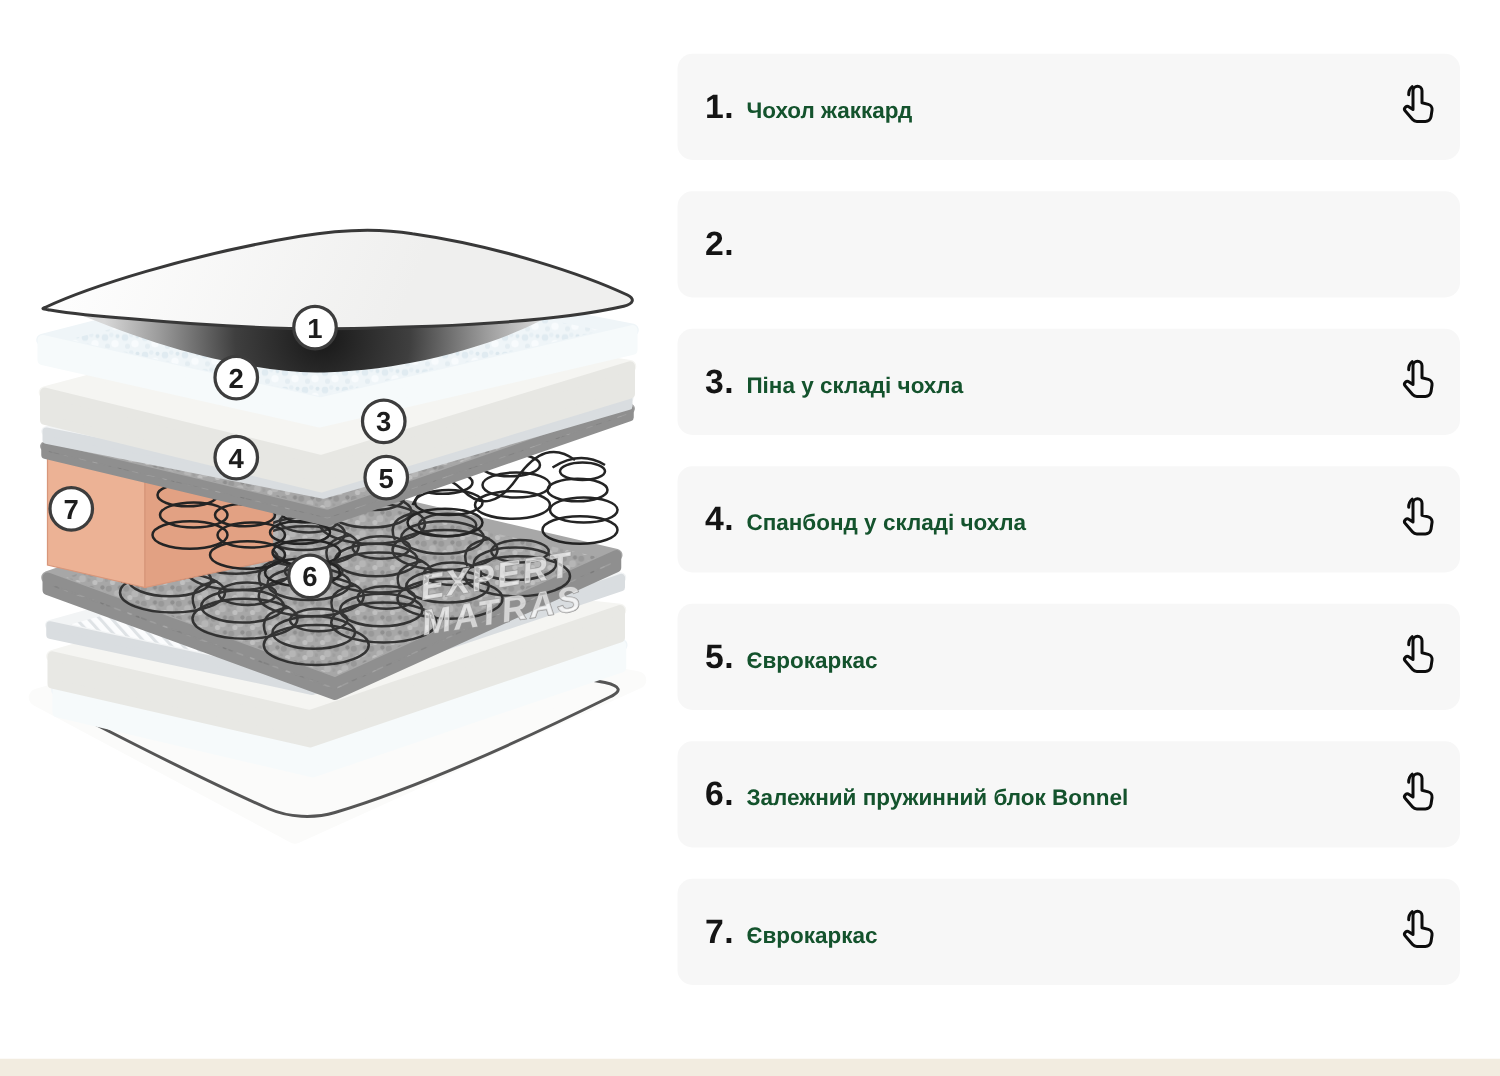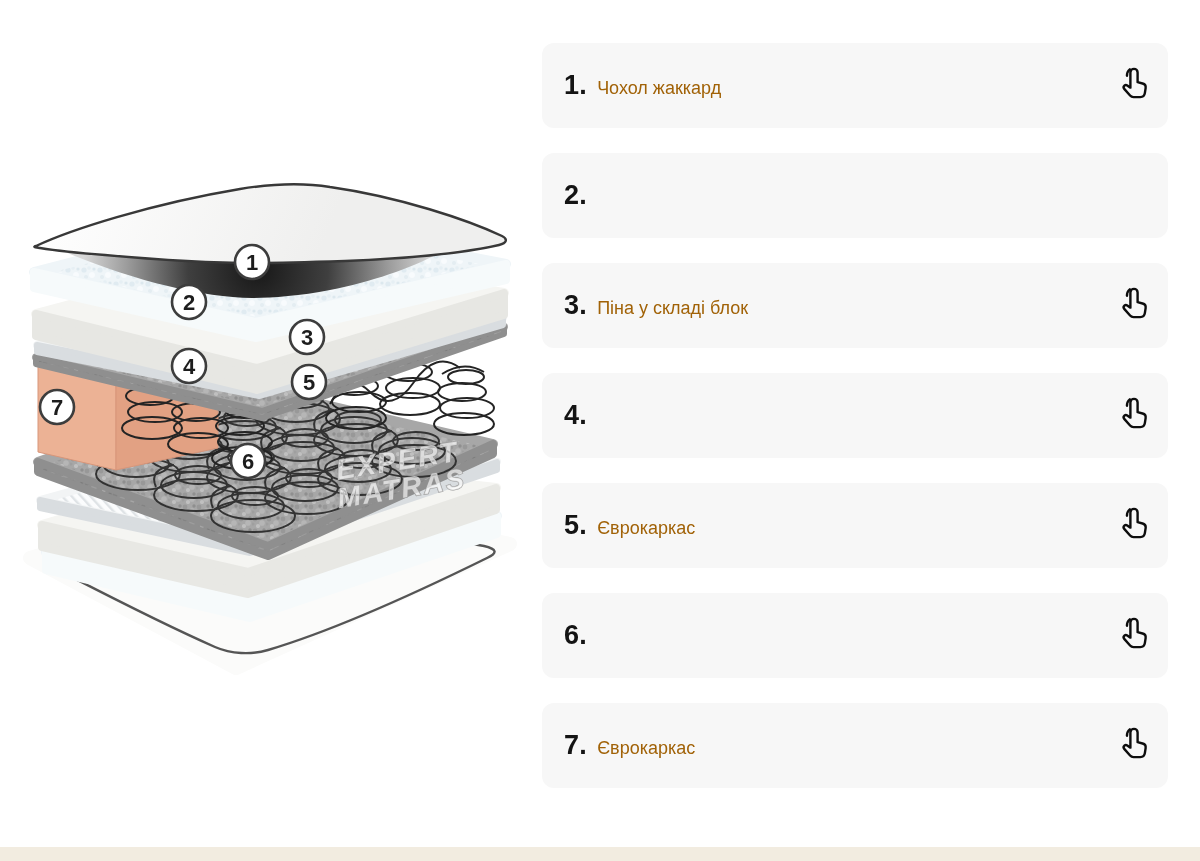--- a/index.html
+++ b/index.html
@@ -4,21 +4,21 @@
 <style>
   html,body{margin:0;padding:0;background:#fff;font-family:"Liberation Sans",sans-serif;}
   .stage{position:relative;width:1200px;height:861px;background:#fff;overflow:hidden;}
   .diagram-wrap{position:absolute;left:0;top:0;width:540px;height:700px;}
   .panel{position:absolute;left:542px;top:43px;width:626px;}
   .row{height:85px;border-radius:12px;background:#f7f7f7;display:flex;align-items:center;
        padding:0 16px 0 22px;box-sizing:border-box;margin-bottom:25px;cursor:pointer;}
   .row:last-child{margin-bottom:0;}
   .rowtext{display:flex;align-items:baseline;gap:10px;}
   .num{font-size:27px;font-weight:700;color:#141414;letter-spacing:.3px;}
-  .lbl{font-size:18px;font-weight:400;color:#a16207;}
+  .lbl{font-size:18px;font-weight:700;color:#14532d;}
   .hand{margin-left:auto;width:36px;height:42px;flex:none;}
   .bottombar{position:absolute;left:0;right:0;bottom:0;height:14px;background:#f2ece0;}
   text.badge-t{font-size:22px;font-weight:700;fill:#1d1d1d;}
   text.wm{font-size:28px;font-weight:700;font-style:italic;letter-spacing:2px;
           fill:rgba(255,255,255,.62);stroke:#9a9a9a;stroke-width:1.1;paint-order:stroke;}
 </style>
 </head>
 <body>
 
 <div class="stage">
@@ -222,33 +222,34 @@
         <g fill="none" stroke="#0d0d0d" stroke-width="1.6" stroke-linecap="round" stroke-linejoin="round">
           <path d="M7.3 7.2A5.4 5.4 0 0 1 9.2 2.9"></path>
           <path d="M12 2.6c-1.33 0-2.4 1.07-2.4 2.4v10.1l-2.08-1.42c-.6-.4-1.4-.35-1.93.14-.6.55-.65 1.48-.1 2.1l3.9 4.45c.57.65 1.4 1.03 2.27 1.03h4.55c1.52 0 2.8-1.1 3.02-2.6l.52-3.43c.2-1.37-.66-2.67-2-3.02l-3.35-.88V5c0-1.33-1.07-2.4-2.4-2.4z"></path>
         </g>
       </svg>
     </div>
 
     <div class="row" style="background: rgb(247, 247, 247);">
       <span class="rowtext">
         <span class="num">3.</span>
-        <span class="lbl">Піна у складі блок</span>
+        <span class="lbl">Піна у складі чохла</span>
       </span>
       <svg class="hand" viewBox="0 0 24 28">
         <g fill="none" stroke="#0d0d0d" stroke-width="1.6" stroke-linecap="round" stroke-linejoin="round">
           <path d="M7.3 7.2A5.4 5.4 0 0 1 9.2 2.9"></path>
           <path d="M12 2.6c-1.33 0-2.4 1.07-2.4 2.4v10.1l-2.08-1.42c-.6-.4-1.4-.35-1.93.14-.6.55-.65 1.48-.1 2.1l3.9 4.45c.57.65 1.4 1.03 2.27 1.03h4.55c1.52 0 2.8-1.1 3.02-2.6l.52-3.43c.2-1.37-.66-2.67-2-3.02l-3.35-.88V5c0-1.33-1.07-2.4-2.4-2.4z"></path>
         </g>
       </svg>
     </div>
 
     <div class="row" style="background: rgb(247, 247, 247);">
       <span class="rowtext">
         <span class="num">4.</span>
+        <span class="lbl">Спанбонд у складі чохла</span>
       </span>
       <svg class="hand" viewBox="0 0 24 28">
         <g fill="none" stroke="#0d0d0d" stroke-width="1.6" stroke-linecap="round" stroke-linejoin="round">
           <path d="M7.3 7.2A5.4 5.4 0 0 1 9.2 2.9"></path>
           <path d="M12 2.6c-1.33 0-2.4 1.07-2.4 2.4v10.1l-2.08-1.42c-.6-.4-1.4-.35-1.93.14-.6.55-.65 1.48-.1 2.1l3.9 4.45c.57.65 1.4 1.03 2.27 1.03h4.55c1.52 0 2.8-1.1 3.02-2.6l.52-3.43c.2-1.37-.66-2.67-2-3.02l-3.35-.88V5c0-1.33-1.07-2.4-2.4-2.4z"></path>
         </g>
       </svg>
     </div>
 
     <div class="row" style="background: rgb(247, 247, 247);">
@@ -260,20 +261,21 @@
         <g fill="none" stroke="#0d0d0d" stroke-width="1.6" stroke-linecap="round" stroke-linejoin="round">
           <path d="M7.3 7.2A5.4 5.4 0 0 1 9.2 2.9"></path>
           <path d="M12 2.6c-1.33 0-2.4 1.07-2.4 2.4v10.1l-2.08-1.42c-.6-.4-1.4-.35-1.93.14-.6.55-.65 1.48-.1 2.1l3.9 4.45c.57.65 1.4 1.03 2.27 1.03h4.55c1.52 0 2.8-1.1 3.02-2.6l.52-3.43c.2-1.37-.66-2.67-2-3.02l-3.35-.88V5c0-1.33-1.07-2.4-2.4-2.4z"></path>
         </g>
       </svg>
     </div>
 
     <div class="row" style="background: rgb(247, 247, 247);">
       <span class="rowtext">
         <span class="num">6.</span>
+        <span class="lbl">Залежний пружинний блок Bonnel</span>
       </span>
       <svg class="hand" viewBox="0 0 24 28">
         <g fill="none" stroke="#0d0d0d" stroke-width="1.6" stroke-linecap="round" stroke-linejoin="round">
           <path d="M7.3 7.2A5.4 5.4 0 0 1 9.2 2.9"></path>
           <path d="M12 2.6c-1.33 0-2.4 1.07-2.4 2.4v10.1l-2.08-1.42c-.6-.4-1.4-.35-1.93.14-.6.55-.65 1.48-.1 2.1l3.9 4.45c.57.65 1.4 1.03 2.27 1.03h4.55c1.52 0 2.8-1.1 3.02-2.6l.52-3.43c.2-1.37-.66-2.67-2-3.02l-3.35-.88V5c0-1.33-1.07-2.4-2.4-2.4z"></path>
         </g>
       </svg>
     </div>
 
     <div class="row" style="background: rgb(247, 247, 247);">

